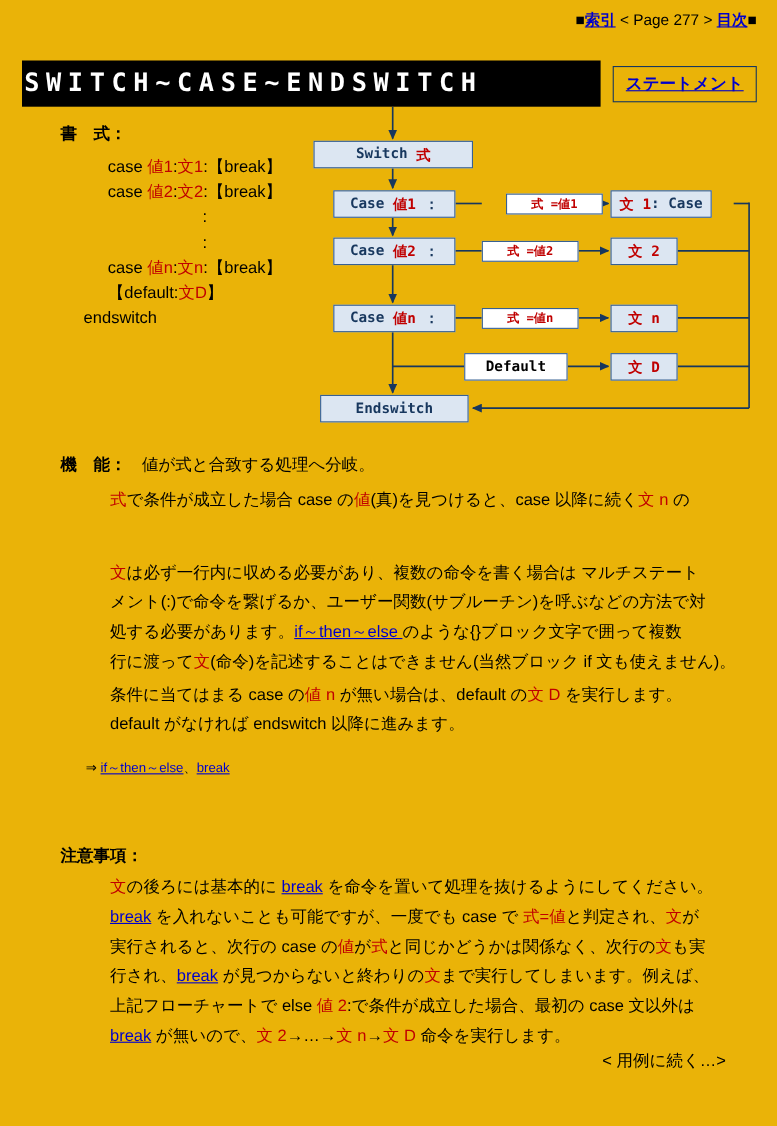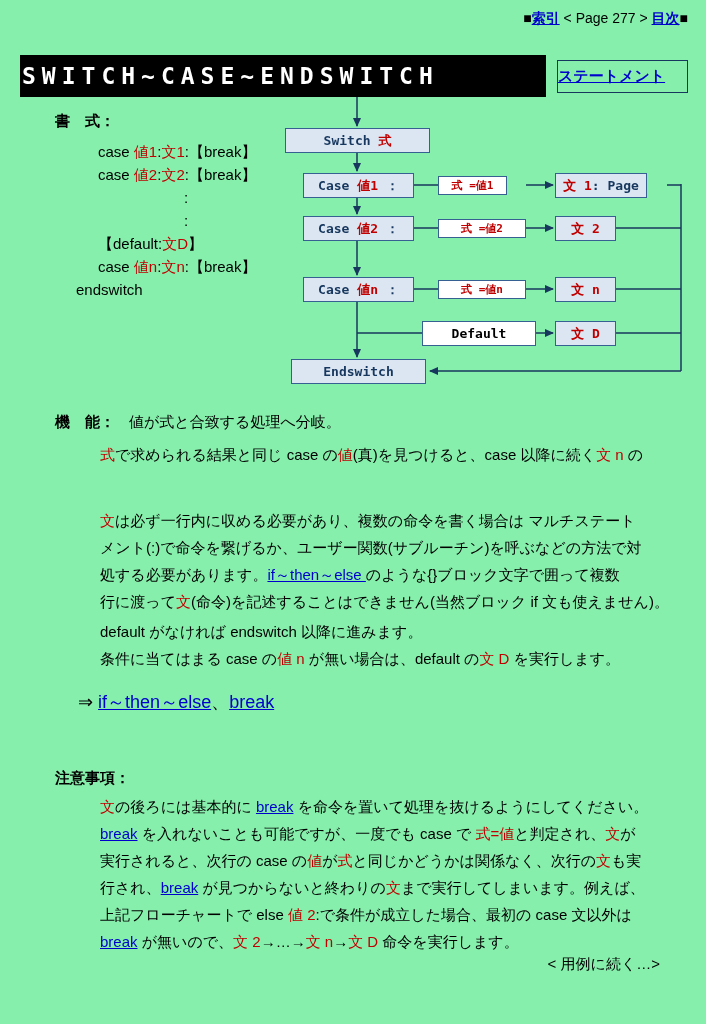--- a/index.html
+++ b/index.html
@@ -1,34 +1,34 @@
 <!DOCTYPE html>
 <html><head>
 <meta charset="utf-8">
 <style>
   * { margin:0; padding:0; box-sizing:border-box; }
   body { background:#fff; }
-  .page { position:relative; width:706px; height:1024px; background:#86efac;
+  .page { position:relative; width:706px; height:1024px; background:#eab308;
           font-family:"Liberation Sans", sans-serif; color:#000; overflow:hidden; }
 
   
   .r { color:#c00000; }
   .l { color:#0000cc; text-decoration:underline; cursor:pointer; }
   .b { font-weight:bold; }
 
   
   .pg-header { position:absolute; top:10px; right:18px; font-size:14px; }
   .pg-header .lnk { color:#0000cc; text-decoration:underline; font-weight:bold; cursor:pointer; }
 
   
   .title-bar { position:absolute; left:20px; top:55px; width:526px; height:42px; background:#000;
                color:#fff; display:flex; align-items:center; padding-left:2px;
                font-family:"DejaVu Sans Mono", monospace; font-weight:bold; font-size:23px; letter-spacing:6px; }
   .stmt-box { position:absolute; left:557px; top:60px; width:131px; height:33px;
-              border:1px solid #17375e; display:flex; align-items:center; justify-content:flex-start; font-size:15px; }
+              border:1px solid #17375e; display:flex; align-items:center; justify-content:center; font-size:15px; }
   .stmt-box .lnk { color:#0000cc; text-decoration:underline; font-weight:bold; cursor:pointer; }
 
   
   .syntax-label { position:absolute; left:55px; top:112px; font-size:15px; font-weight:bold; }
   .code { position:absolute; left:76px; top:140px; font-size:15px; line-height:23px; }
   .code .ind1 { margin-left:22px; }
   .code .ind2 { margin-left:108px; }
 
   
   .fc-lines { position:absolute; left:0; top:0; pointer-events:none; }
@@ -44,21 +44,21 @@
           font-weight:bold; font-size:11px; white-space:pre; }
 
   
   .func-row { position:absolute; left:55px; top:413px; font-size:15px; }
   .func-row .lbl { font-weight:bold; margin-right:14px; }
   .paragraph { position:absolute; font-size:15px; }
   .tline { line-height:27px; height:27px; white-space:nowrap; }
   #para1 { left:100px; top:441px; }
   #para2 { left:100px; top:507px; }
   #para3 { left:100px; top:618px; }
-  .see-also { position:absolute; left:78px; top:690px; font-size:18px; }
+  .see-also { position:absolute; left:78px; top:690px; font-size:12px; }
   .see-also .lnk { color:#0000cc; text-decoration:underline; cursor:pointer; }
   .notes-label { position:absolute; left:55px; top:769px; font-size:15px; font-weight:bold; }
   #notes { left:100px; top:793px; }
   .footer { position:absolute; right:46px; top:955px; font-size:15px; }
 </style>
 </head>
 <body>
 
 <div class="page">
 
@@ -72,22 +72,22 @@
   <div class="stmt-box">
     <span class="lnk">ステートメント</span>
   </div>
 
   <div class="syntax-label">書　式：</div>
   <div class="code">
     <div class="cl ind1"><span>case </span><span class="r">値1</span><span>:</span><span class="r">文1</span><span>:【break】</span></div>
     <div class="cl ind1"><span>case </span><span class="r">値2</span><span>:</span><span class="r">文2</span><span>:【break】</span></div>
     <div class="cl ind2"><span>:</span></div>
     <div class="cl ind2"><span>:</span></div>
+    <div class="cl ind1"><span>case </span><span class="r">値n</span><span>:</span><span class="r">文n</span><span>:【break】</span></div>
     <div class="cl ind1"><span>【default:</span><span class="r">文D</span><span>】</span></div>
-    <div class="cl ind1"><span>case </span><span class="r">値n</span><span>:</span><span class="r">文n</span><span>:【break】</span></div>
     <div class="cl"><span>endswitch</span></div>
   </div>
 
   <svg class="fc-lines" width="706" height="1024">
     <defs>
       <marker id="ah" markerWidth="9" markerHeight="8" refX="8" refY="4" orient="auto" markerUnits="userSpaceOnUse">
         <path d="M0,0 L9,4 L0,8 z" fill="#17375e"></path>
       </marker>
     </defs>
     <line x1="357" y1="97" x2="357" y2="126" marker-end="url(#ah)"></line>
@@ -108,46 +108,46 @@
     <line x1="616" y1="289" x2="681" y2="289"></line>
     <line x1="616" y1="333" x2="681" y2="333"></line>
     <line x1="681" y1="184" x2="681" y2="371"></line>
     <line x1="681" y1="371" x2="430" y2="371" marker-end="url(#ah)"></line>
   </svg>
 
   <div class="fbox" style="left:285px;top:128px;width:145px;height:25px"><span>Switch </span><span class="r">式</span></div>
   <div class="fbox" style="left:303px;top:173px;width:111px;height:25px"><span>Case </span><span class="r">値1</span><span> ：</span></div>
   <div class="fbox" style="left:303px;top:216px;width:111px;height:25px"><span>Case </span><span class="r">値2</span><span> ：</span></div>
   <div class="fbox" style="left:303px;top:277px;width:111px;height:25px"><span>Case </span><span class="r">値n</span><span> ：</span></div>
-  <div class="cbox" style="left:438px;top:176px;width:69px;height:19px"><span class="r">式 =値1</span></div>
+  <div class="cbox" style="left:460px;top:176px;width:88px;height:19px"><span class="r">式 =値1</span></div>
   <div class="cbox" style="left:438px;top:219px;width:88px;height:19px"><span class="r">式 =値2</span></div>
   <div class="cbox" style="left:438px;top:280px;width:88px;height:19px"><span class="r">式 =値n</span></div>
-  <div class="fbox" style="left:555px;top:173px;width:92px;height:25px"><span class="r">文 1</span><span>: Page</span></div>
+  <div class="fbox" style="left:555px;top:173px;width:92px;height:25px"><span class="r">文 1</span><span>: Case</span></div>
   <div class="fbox" style="left:555px;top:216px;width:61px;height:25px"><span class="r">文 2</span></div>
   <div class="fbox" style="left:555px;top:277px;width:61px;height:25px"><span class="r">文 n</span></div>
-  <div class="fbox wbox" style="left:422px;top:321px;width:114px;height:25px"><span>Default</span></div>
+  <div class="fbox wbox" style="left:422px;top:321px;width:94px;height:25px"><span>Default</span></div>
   <div class="fbox" style="left:555px;top:321px;width:61px;height:25px"><span class="r">文 D</span></div>
   <div class="fbox" style="left:291px;top:359px;width:135px;height:25px"><span>Endswitch</span></div>
 
   <div class="func-row">
     <span class="lbl">機　能：</span><span>値が式と合致する処理へ分岐。</span>
   </div>
 
   <div id="para1" class="paragraph">
-      <div class="tline"><span class="r">式</span><span>で求められる結果と同じ case の</span><span class="r">値</span><span>(真)を見つけると、case 以降に続く</span><span class="r">文 n</span><span> の</span></div>
+      <div class="tline"><span class="r">式</span><span>で条件が成立した場合 case の</span><span class="r">値</span><span>(真)を見つけると、case 以降に続く</span><span class="r">文 n</span><span> の</span></div>
     </div>
   <div id="para2" class="paragraph">
       <div class="tline"><span class="r">文</span><span>は必ず一行内に収める必要があり、複数の命令を書く場合は マルチステート</span></div>
       <div class="tline"><span>メント(:)で命令を繋げるか、ユーザー関数(サブルーチン)を呼ぶなどの方法で対</span></div>
       <div class="tline"><span>処する必要があります。</span><span class="l">if～then～else </span><span>のような{}ブロック文字で囲って複数</span></div>
       <div class="tline"><span>行に渡って</span><span class="r">文</span><span>(命令)を記述することはできません(当然ブロック if 文も使えません)。</span></div>
     </div>
   <div id="para3" class="paragraph">
+      <div class="tline"><span>条件に当てはまる case の</span><span class="r">値 n</span><span> が無い場合は、default の</span><span class="r">文 D</span><span> を実行します。</span></div>
       <div class="tline"><span>default がなければ endswitch 以降に進みます。</span></div>
-      <div class="tline"><span>条件に当てはまる case の</span><span class="r">値 n</span><span> が無い場合は、default の</span><span class="r">文 D</span><span> を実行します。</span></div>
     </div>
 
   <div class="see-also">
     <span>⇒ </span><span class="lnk">if～then～else</span><span>、</span><span class="lnk">break</span>
   </div>
 
   <div class="notes-label">注意事項：</div>
   <div id="notes" class="paragraph">
       <div class="tline"><span class="r">文</span><span>の後ろには基本的に </span><span class="l">break</span><span> を命令を置いて処理を抜けるようにしてください。</span></div>
       <div class="tline"><span class="l">break</span><span> を入れないことも可能ですが、一度でも case で </span><span class="r">式=値</span><span>と判定され、</span><span class="r">文</span><span>が</span></div>

